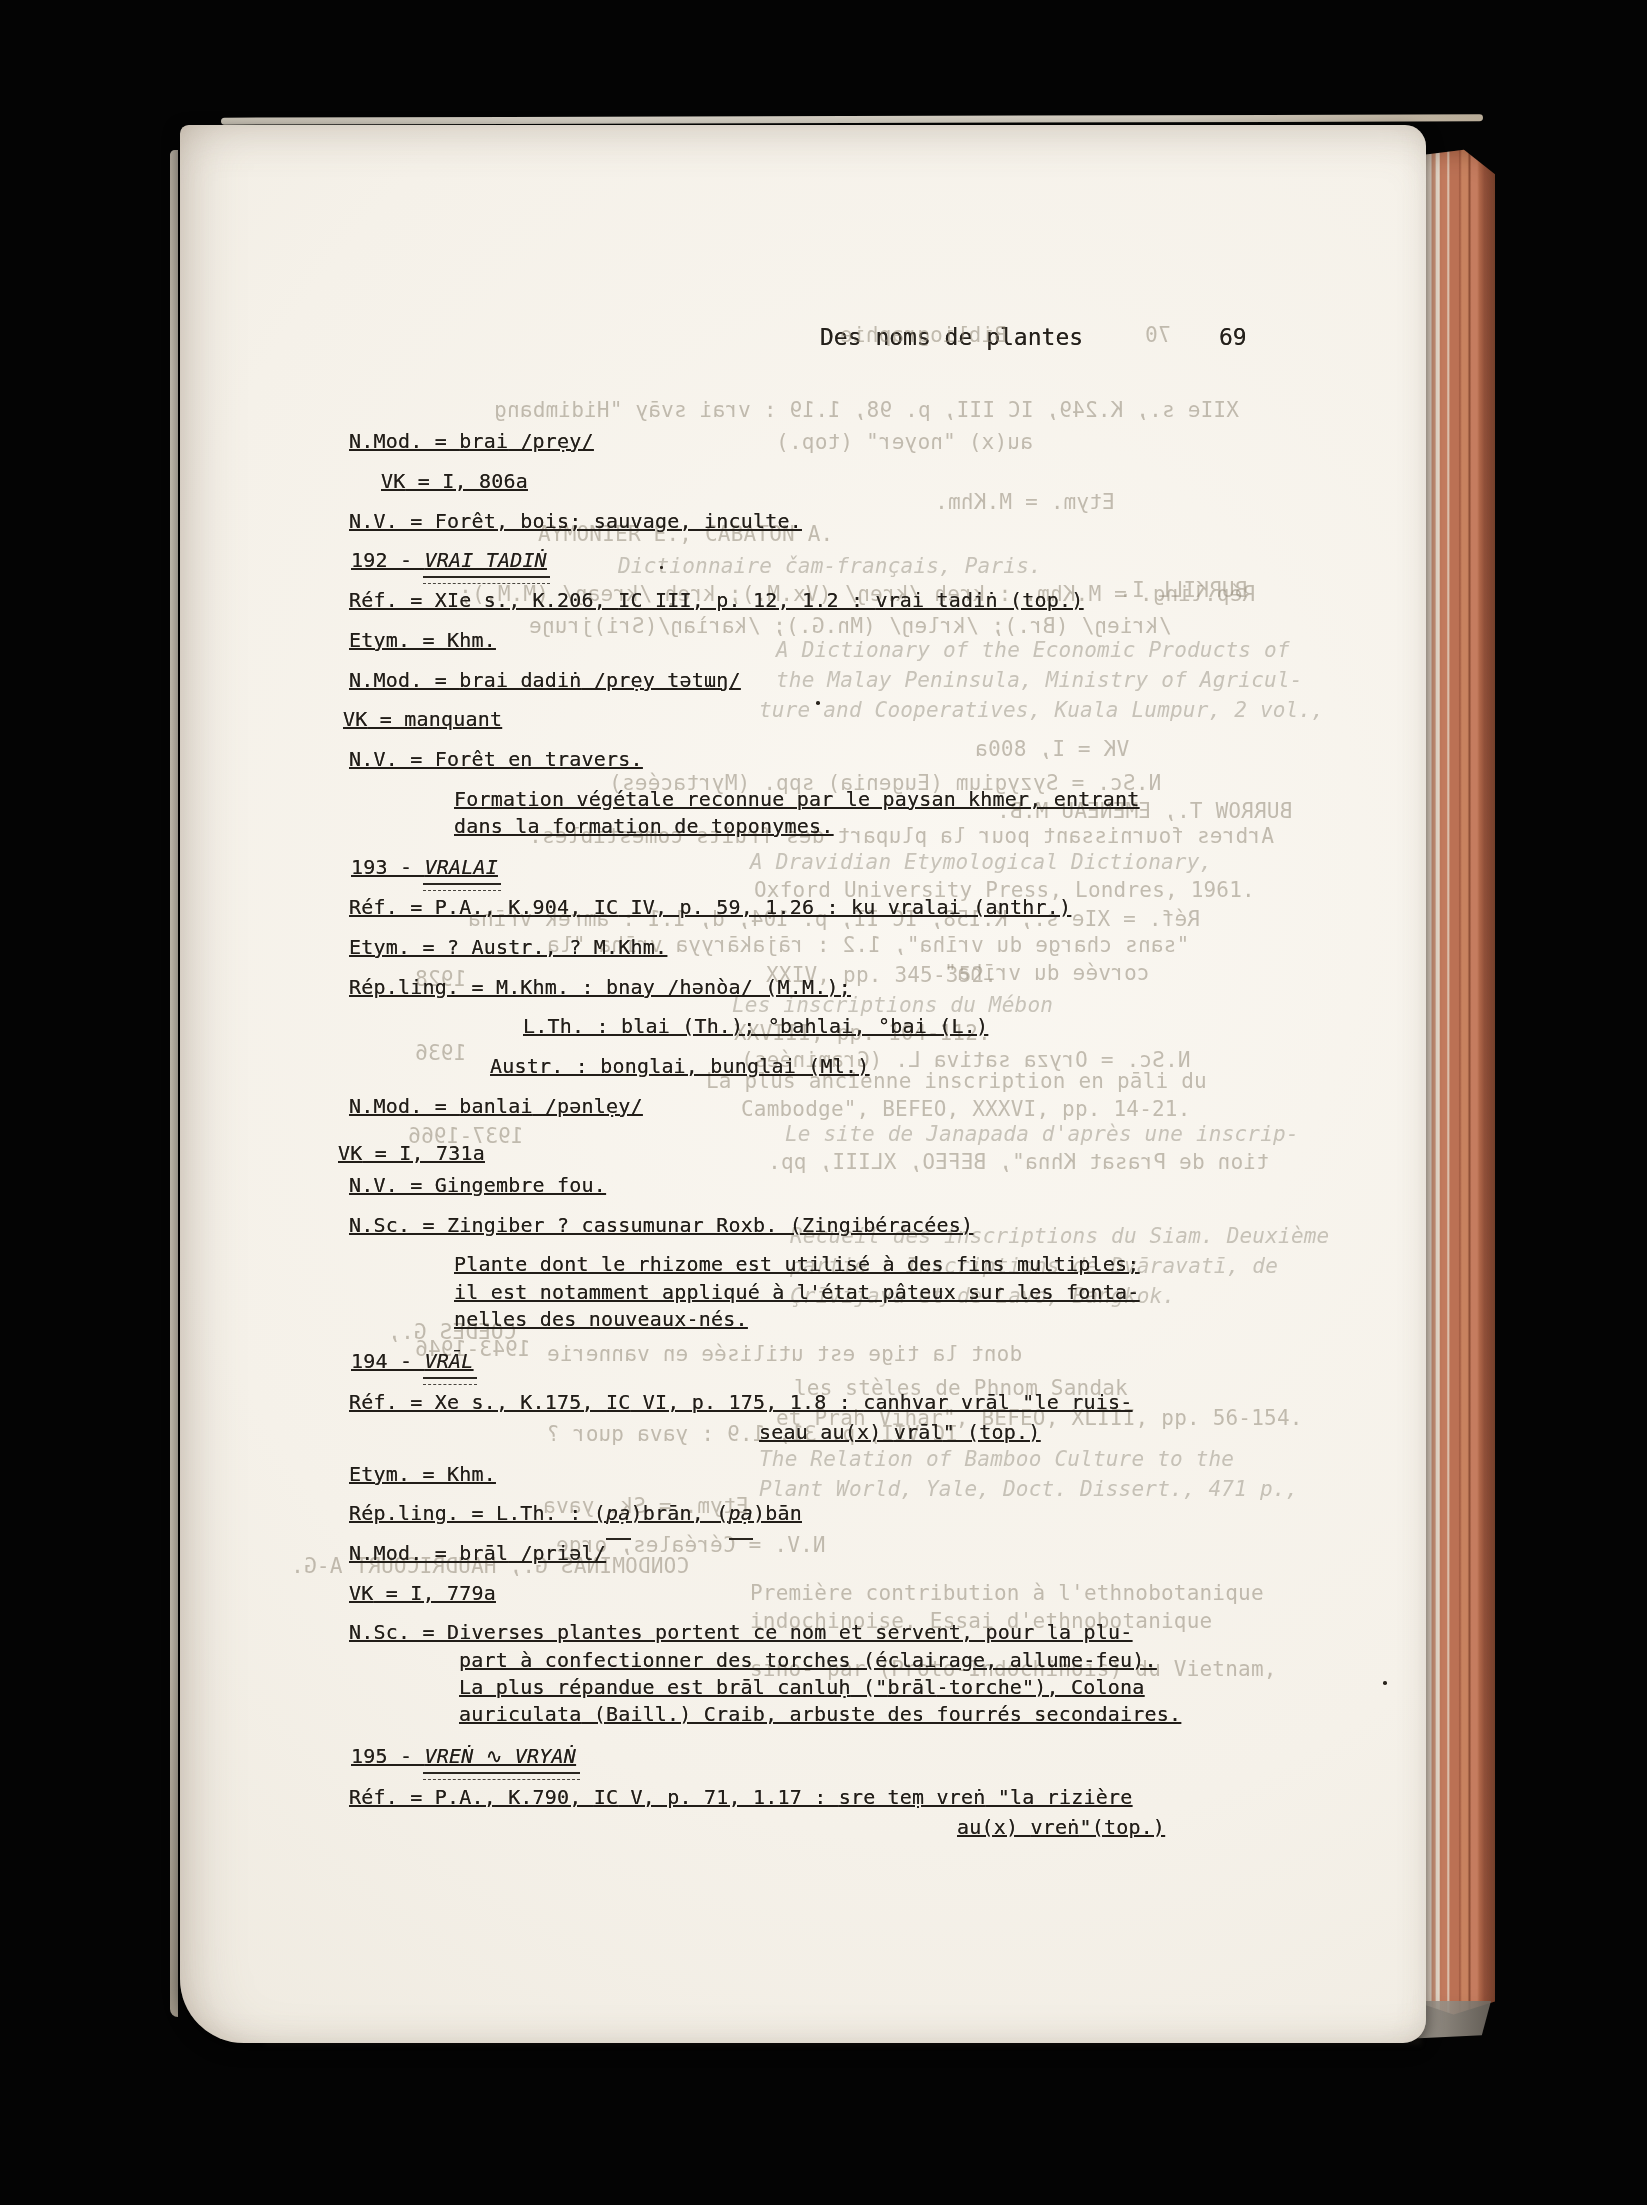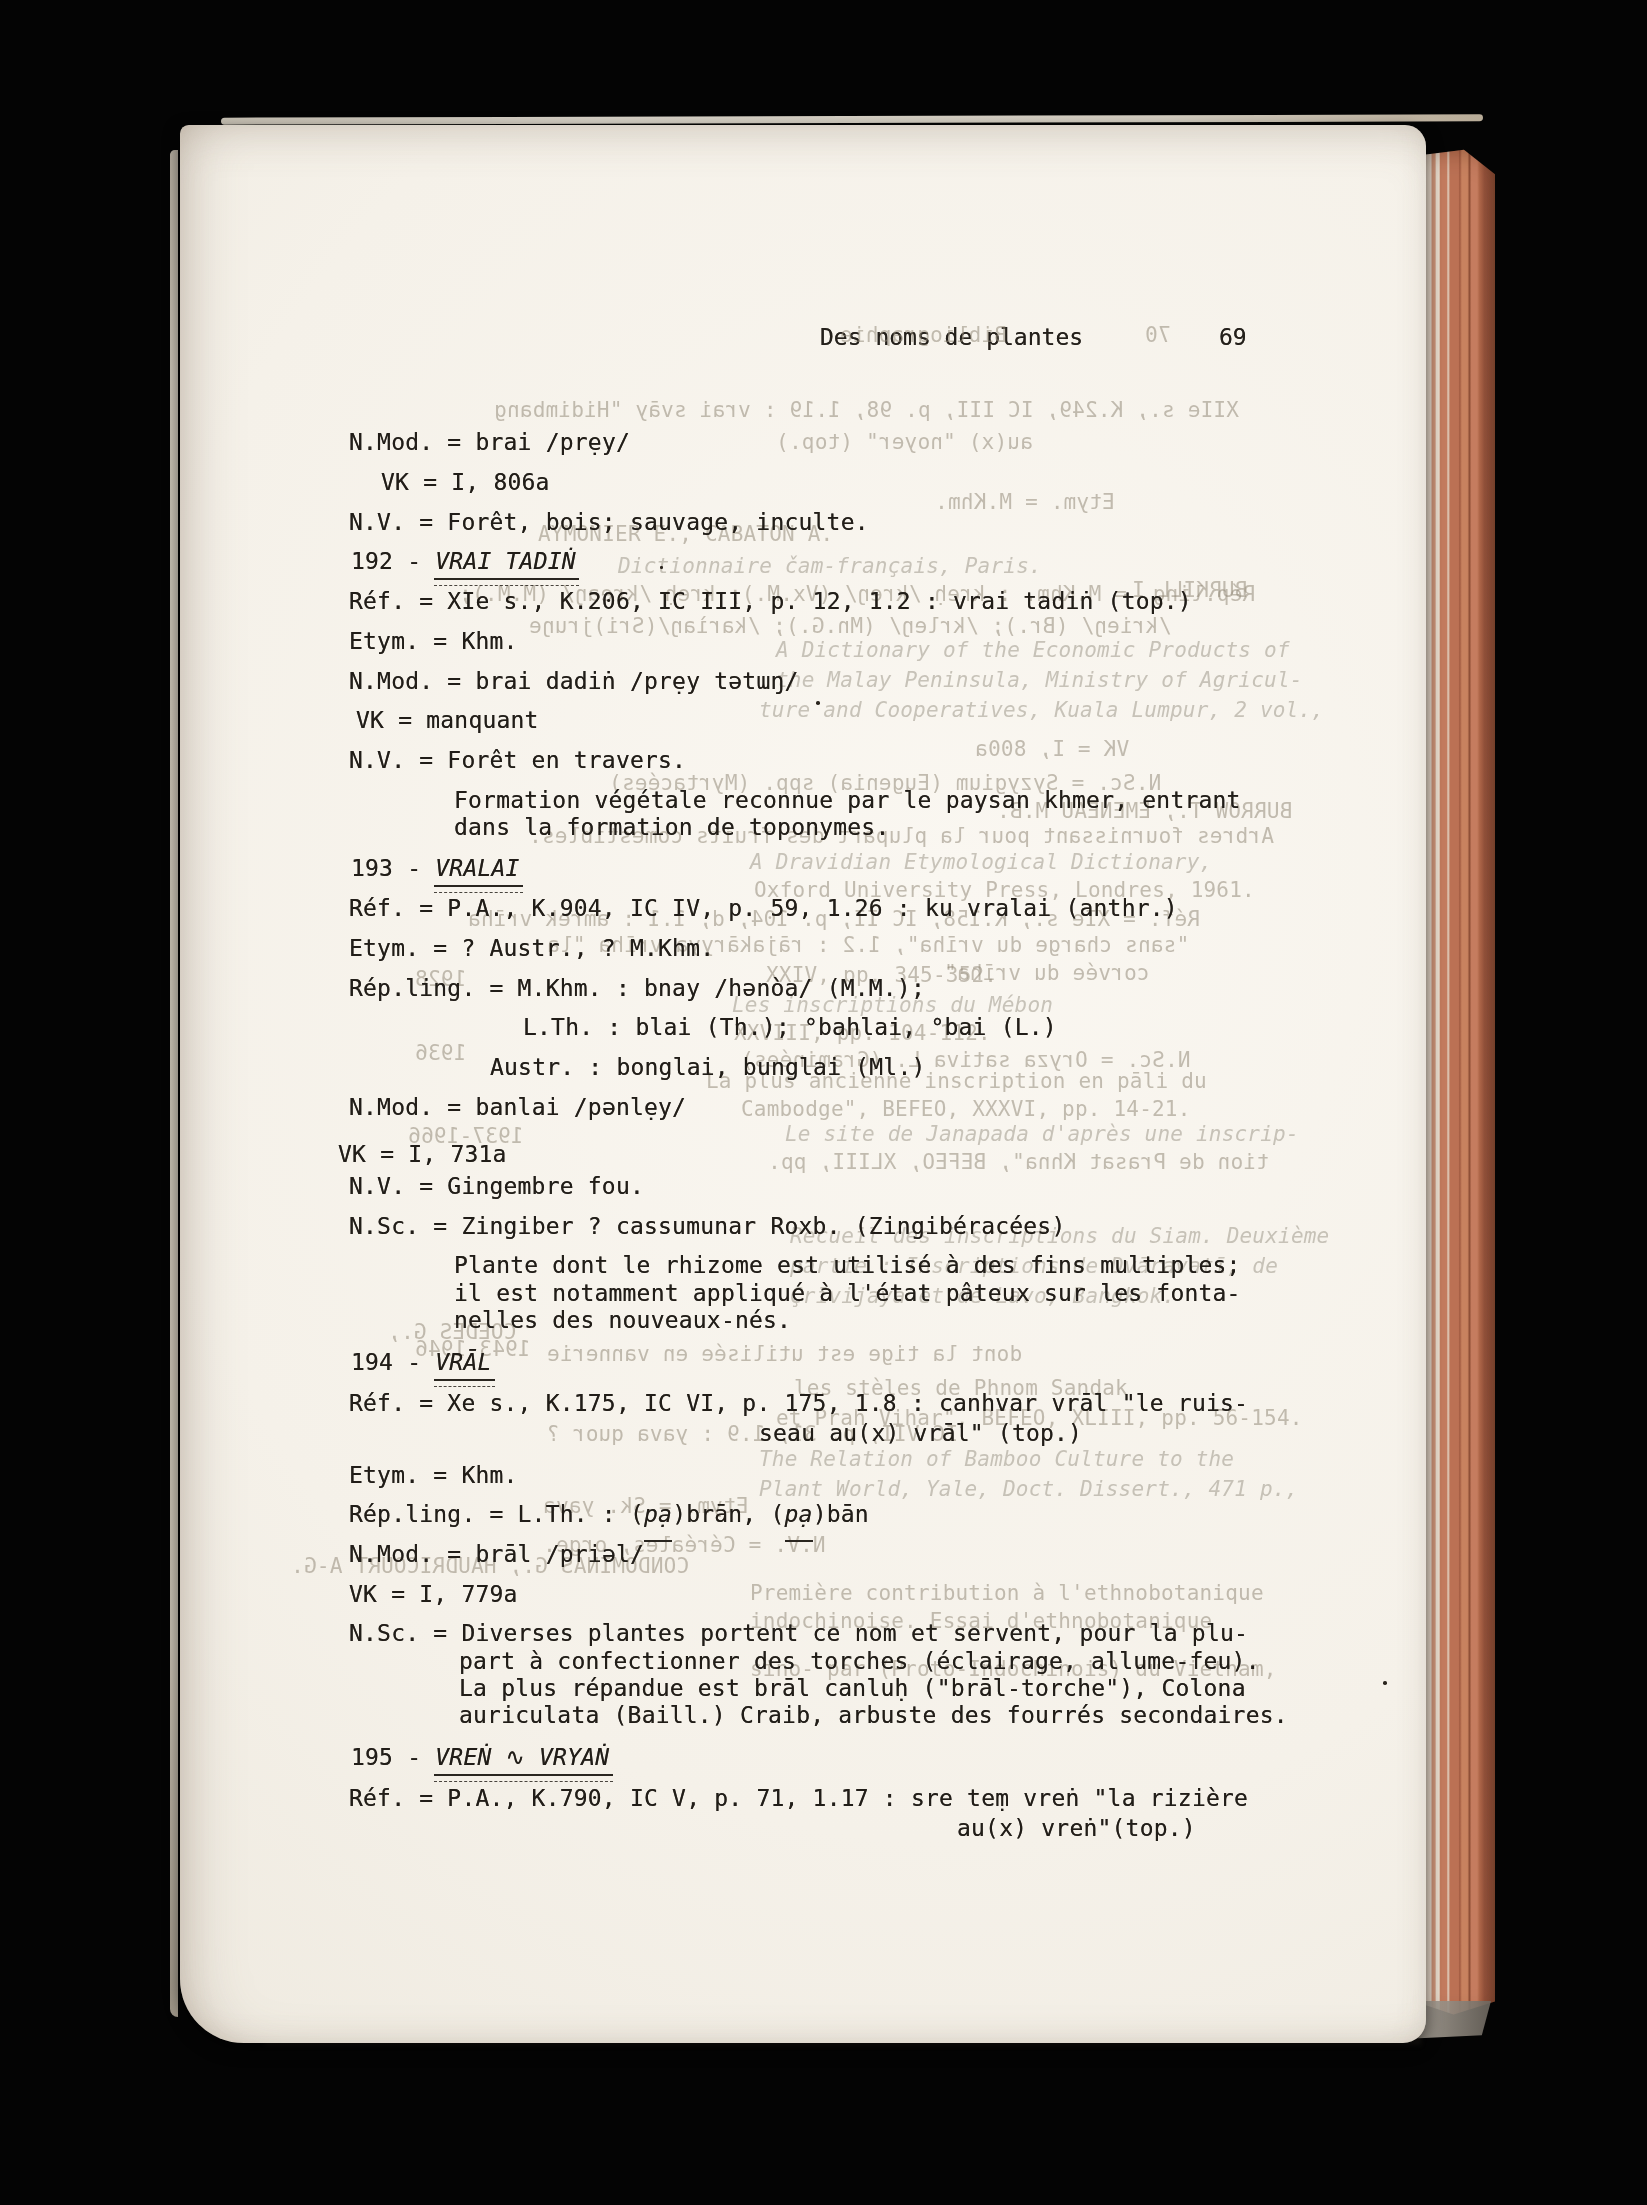--- a/index.html
+++ b/index.html
@@ -34,22 +34,22 @@
         box-shadow:inset 0 16px 26.5px -16px rgba(60,25,10,.5), inset 0 -16px 26.5px -16px rgba(60,25,10,.5);}
   
   .bottom-stack{position:absolute;left:1376px;top:2001px;width:115px;height:39px;
         background:linear-gradient(90deg,#cdc5b8,#9b948a 55%,#6d675f);
         clip-path:polygon(0 0,100% 0,92% 88%,6% 100%);opacity:.9;}
   .bottom-shadow{position:absolute;left:265px;top:2038px;width:1156px;height:8.8px;
         background:linear-gradient(180deg,rgba(70,60,50,.5),transparent);filter:blur(2.6px);}
   
   .header-title,.header-num{position:absolute;font-size:23px;color:#24201b;
         text-shadow:0 0 0.5px rgba(32,28,22,.75);white-space:pre;}
-  .line{position:absolute;font-size:23px;color:#211d18;white-space:pre;
-        text-shadow:0 0 0.5px rgba(30,26,20,.7);letter-spacing:0.2px;}
+  .line{position:absolute;font-size:20px;color:#211d18;white-space:pre;
+        text-shadow:0 0 0.5px rgba(30,26,20,.7);letter-spacing:0.2px;text-decoration:underline;}
   .line .iu{font-style:italic;border-bottom:2.2px solid #2a2620;padding-bottom:13px;}
   .line .hw{font-style:italic;position:relative;}
   .line .hw::after{content:"";position:absolute;left:-1.8px;right:-3.5px;top:calc(100% + 4.4px);
         height:4.4px;border-top:2.6px solid #2a2620;
         border-bottom:1.8px dashed rgba(42,38,32,.85);}
   
   .ghost{position:absolute;font-size:21px;color:rgba(148,138,122,.55);white-space:pre;
         filter:blur(0.4px);letter-spacing:0.2px;}
   .ghost.mir{transform:scaleX(-1);}
   .ghost.git{font-style:italic;color:rgba(150,143,129,.5);}
@@ -121,21 +121,21 @@
         <div class="ghost" style="left: 570px; top: 1532px;">sino- par (Proto-Indochinois) du Vietnam,</div>
       </div>
     <div id="textblock">
         <div class="line" style="left: 169px; top: 304px;"><span>N.Mod. = </span><span class="i">brai</span><span> /prẹy/</span></div>
         <div class="line" style="left: 169px; top: 344px; margin-left: 32px;"><span class="i">VK</span><span> = I, 806a</span></div>
         <div class="line" style="left: 169px; top: 384px;"><span>N.V. = Forêt, bois; sauvage, inculte.</span></div>
         <div class="line" style="left: 171px; top: 423px;"><span>192 - </span><span class="hw">VRAI TADIṄ</span></div>
         <div class="line" style="left: 169px; top: 463px;"><span>Réf. = XIe s., K.206, </span><span class="i">IC</span><span> III, p. 12, 1.2 : </span><span class="i">vrai tadiṅ</span><span> (top.)</span></div>
         <div class="line" style="left: 169px; top: 503px;"><span>Etym. = Khm.</span></div>
         <div class="line" style="left: 169px; top: 543px;"><span>N.Mod. = </span><span class="i">brai dadiṅ</span><span> /prẹy tətɯŋ/</span></div>
-        <div class="line" style="left: 176px; top: 582px;"><span class="i">VK</span><span> = manquant</span></div>
+        <div class="line" style="left: 163px; top: 582px;"><span class="i">VK</span><span> = manquant</span></div>
         <div class="line" style="left: 169px; top: 622px;"><span>N.V. = Forêt en travers.</span></div>
         <div class="line" style="left: 274px; top: 662px;"><span>Formation végétale reconnue par le paysan khmer, entrant</span></div>
         <div class="line" style="left: 274px; top: 689px;"><span>dans la formation de toponymes.</span></div>
         <div class="line" style="left: 171px; top: 730px;"><span>193 - </span><span class="hw">VRALAI</span></div>
         <div class="line" style="left: 169px; top: 770px;"><span>Réf. = P.A., K.904, </span><span class="i">IC</span><span> IV, p. 59, 1.26 : </span><span class="i">ku vralai</span><span> (anthr.)</span></div>
         <div class="line" style="left: 169px; top: 810px;"><span>Etym. = ? Austr., ? M.Khm.</span></div>
         <div class="line" style="left: 169px; top: 850px;"><span>Rép.ling. = M.Khm. : </span><span class="i">bnay</span><span> /hənòa/ (M.M.);</span></div>
         <div class="line" style="left: 332px; top: 889px; margin-left: 11px;"><span>L.Th. : </span><span class="i">blai</span><span> (Th.); </span><span class="i">°bahlai, °bai</span><span> (L.)</span></div>
         <div class="line" style="left: 310px; top: 929px;"><span>Austr. : </span><span class="i">bonglai, bunglai</span><span> (Ml.)</span></div>
         <div class="line" style="left: 169px; top: 969px;"><span>N.Mod. = </span><span class="i">banlai</span><span> /pənlẹy/</span></div>

